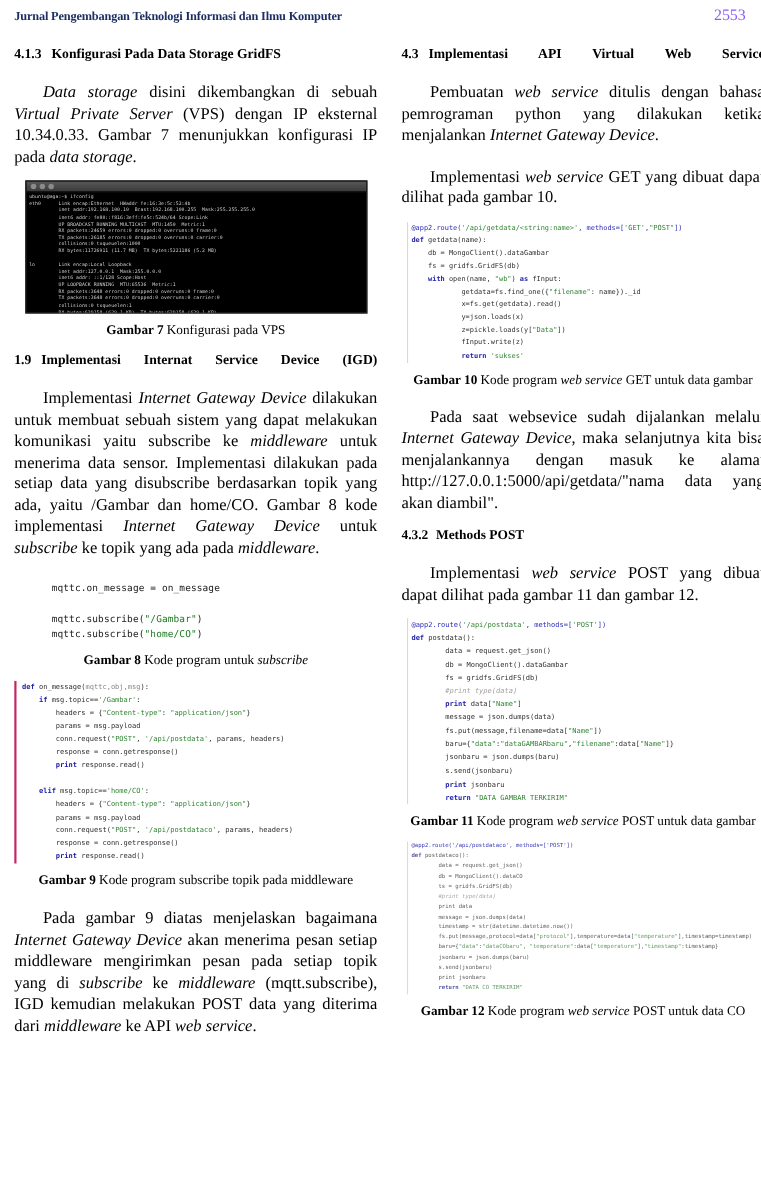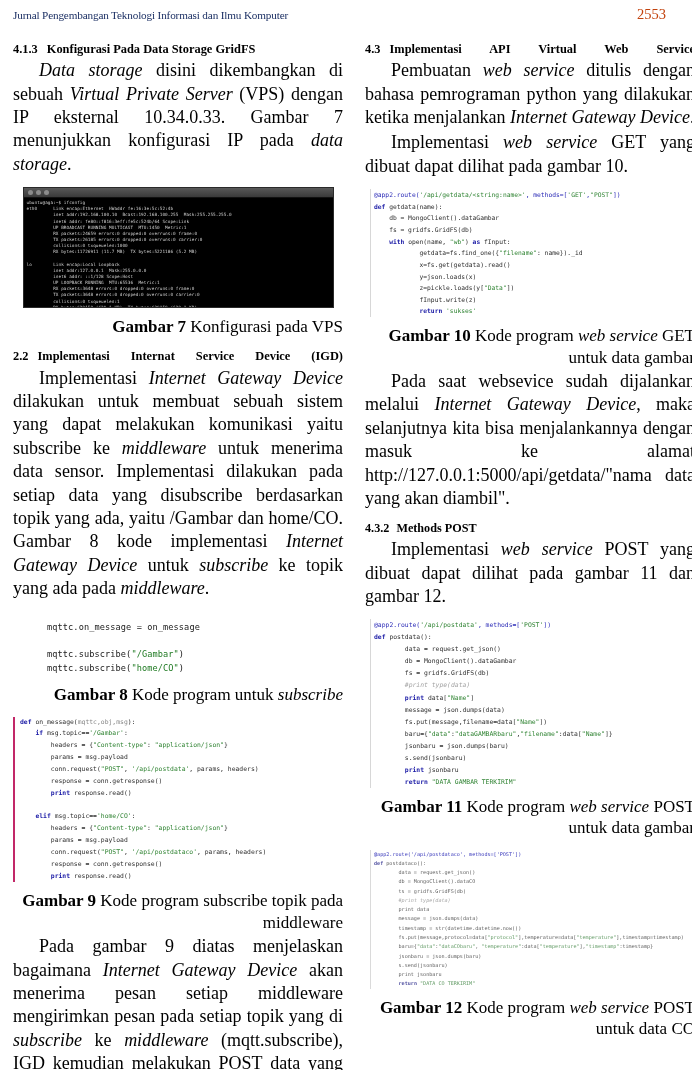--- a/index.html
+++ b/index.html
@@ -28,32 +28,32 @@
     position: relative;
     height: 30px;
     padding-top: 9px;
     box-sizing: border-box;
   }
   .runhead-title {
     position: absolute;
     left: 3px;
     top: 9px;
     font-family: "Liberation Serif", "DejaVu Serif", serif;
-    font-weight: normal;
+    font-weight: bold;
     font-size: 11.2px;
     letter-spacing: -0.15px;
     color: #1b2f63;
     white-space: nowrap;
   }
   .runhead-page {
     position: absolute;
-    right: 16px;
+    right: 4px;
     top: 6px;
     font-size: 14.5px;
-    color: #c2410c;
+    color: #8b5cf6;
     font-weight: normal;
   }
 
   
   .columns {
     display: flex;
     gap: 22px;
     padding: 0 3px;
   }
   .col {
@@ -74,33 +74,33 @@
   h2.sec.nojust .txt { text-align: left; text-align-last: left; }
   h3.subsec {
     font-size: 12.2px;
     font-weight: bold;
     margin: 11px 0 2px 0;
     line-height: 1.22;
   }
   h3.subsec .num { margin-right: 7px; }
 
   p.body {
-    font-size: 18px;
+    font-size: 15px;
     line-height: 1.30;
-    margin: 2px 0 0 0;
+    margin: 18px 0 0 0;
     text-align: justify;
     text-indent: 26px;
     hyphens: none;
   }
   .it { font-style: italic; }
 
   p.caption {
-    font-size: 17px;
+    font-size: 12px;
     line-height: 1.26;
-    text-align: right;
+    text-align: center;
     margin: 8px 0 0 0;
   }
   p.caption .b { font-weight: bold; }
 
   
   .figure { margin-top: 11px; }
   .terminal {
     background: #000;
     border: 1px solid #2a2a2a;
     width: 311px;
@@ -254,21 +254,21 @@
           collisions:0 txqueuelen:1
           RX bytes:629158 (629.1 KB)  TX bytes:629158 (629.1 KB)</div>
         </div>
         <p class="caption">
           <span class="b">Gambar 7 </span>
           <span>Konfigurasi pada VPS</span>
         </p>
       </div>
 
       <h2 class="sec">
-        <span class="num">2.2</span>
+        <span class="num">1.9</span>
         <span class="txt">Implementasi Internat Service Device (IGD)</span>
       </h2>
 
       <p class="body">Implementasi <span class="it">Internet Gateway Device</span> dilakukan untuk membuat sebuah sistem yang dapat melakukan komunikasi yaitu subscribe ke <span class="it">middleware</span> untuk menerima data sensor. Implementasi dilakukan pada setiap data yang disubscribe berdasarkan topik yang ada, yaitu /Gambar dan home/CO. Gambar 8 kode implementasi <span class="it">Internet Gateway Device</span> untuk <span class="it">subscribe</span> ke topik yang ada pada <span class="it">middleware</span>.</p>
 
       <div class="figure">
         <div class="codefig code8"><span class="ln">mqttc.on_message = on_message</span><span class="ln">&nbsp;</span><span class="ln">mqttc.subscribe(<span class="str">"/Gambar"</span>)</span><span class="ln">mqttc.subscribe(<span class="str">"home/CO"</span>)</span></div>
         <p class="caption">
           <span class="b">Gambar 8 </span>
           <span>Kode program untuk <span class="it">subscribe</span></span>

